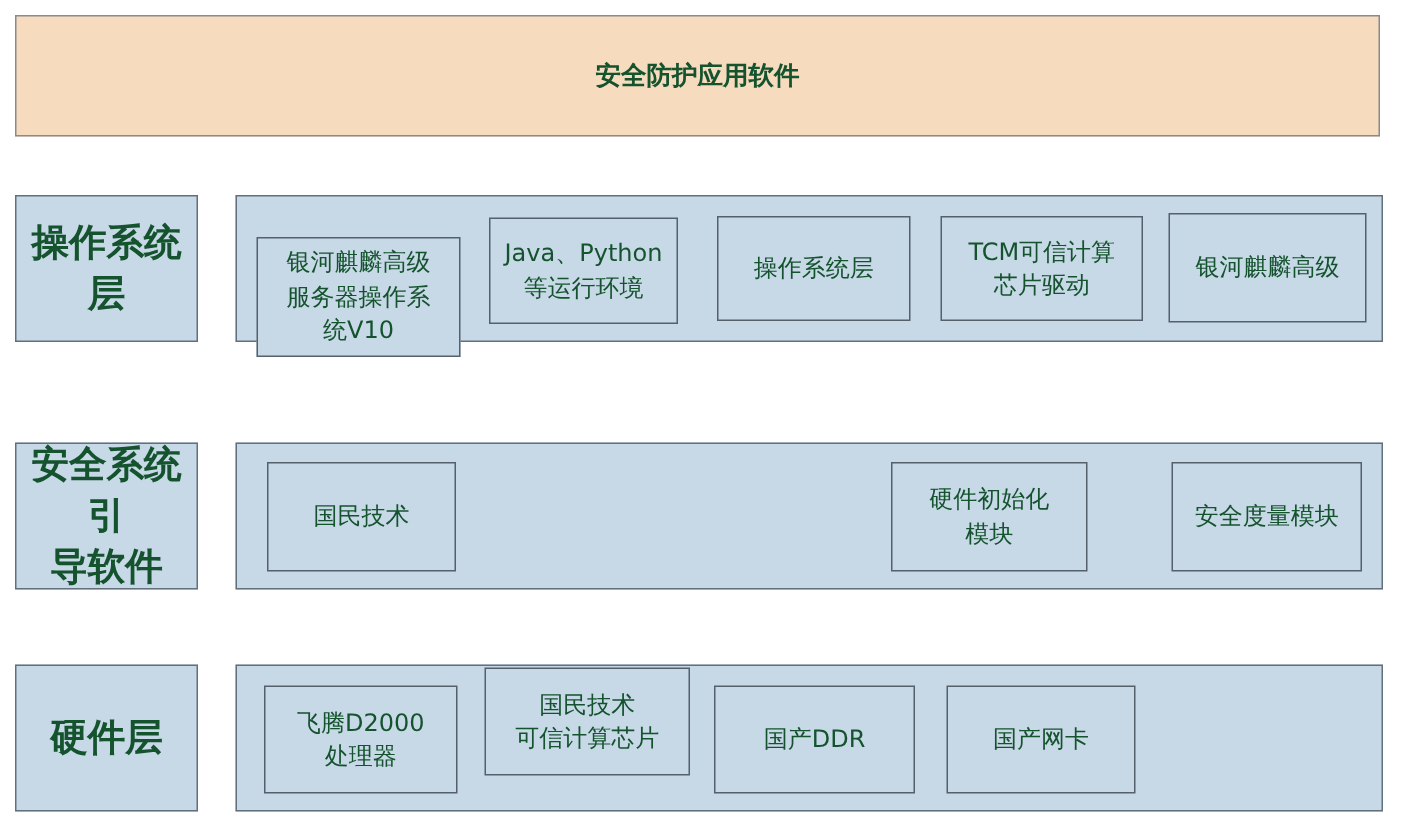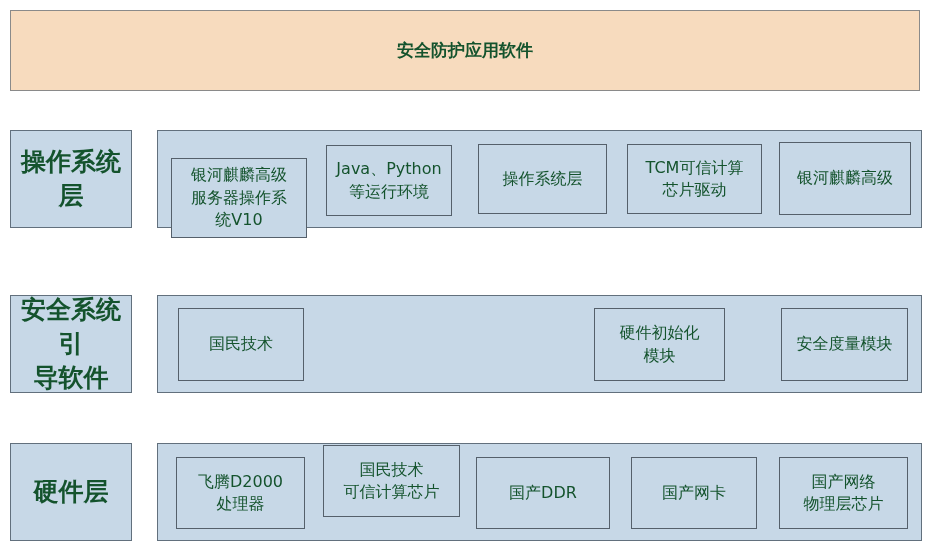--- a/index.html
+++ b/index.html
@@ -123,18 +123,16 @@
 
   <div class="row-hw">
     <div class="layer-label">硬件层</div>
     <div class="layer-container row-hw">
       <div class="inner-box hw-b0">飞腾D2000
 处理器</div>
       <div class="inner-box hw-b1">国民技术
 可信计算芯片</div>
       <div class="inner-box hw-b2">国产DDR</div>
       <div class="inner-box hw-b3">国产网卡</div>
-      <div class="inner-box hw-b4">国产网络
-物理层芯片</div>
     </div>
   </div>
 
 </div>
 
 </body></html>

